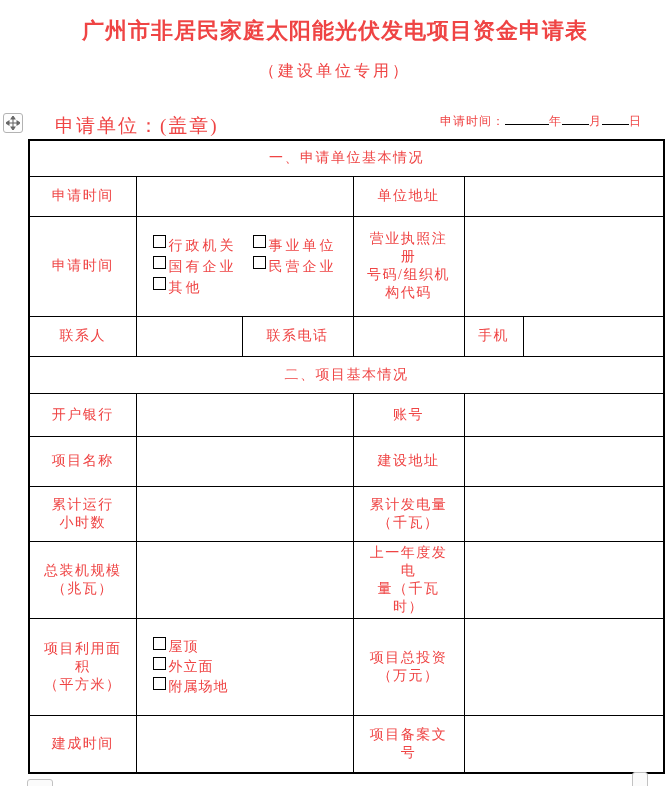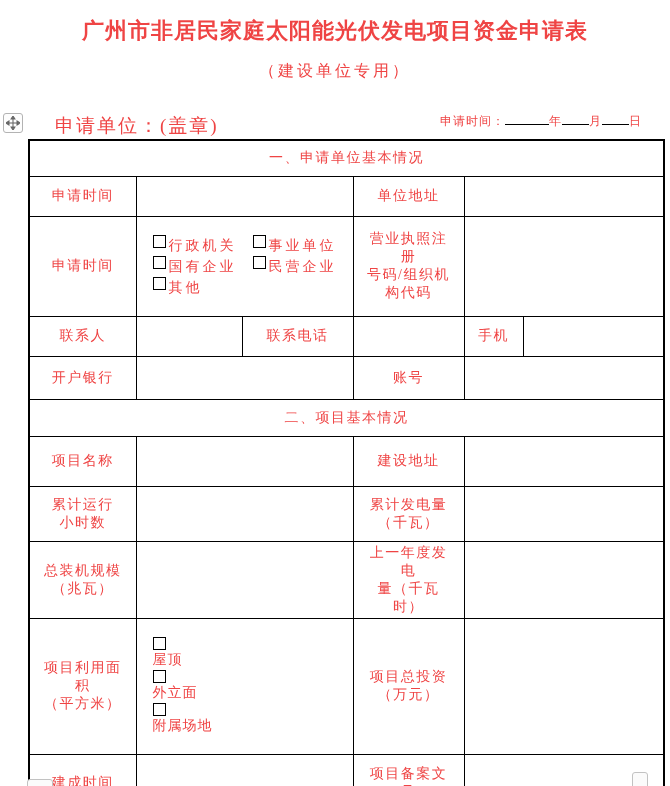--- a/index.html
+++ b/index.html
@@ -29,21 +29,21 @@
   table.form{border:2px solid #000;}
   td.sec{text-align:left;padding-left:10px;letter-spacing:1px;font-size:14.5px;}
   td.val{letter-spacing:0;}
   .cbgroup{display:flex;flex-direction:column;justify-content:center;height:100%;
            padding:0 4px;font-size:14px;}
   .cbrow{display:flex;justify-content:space-between;line-height:21px;}
   .cbrow.single{justify-content:flex-start;}
   .cb{display:inline-flex;letter-spacing:3px;white-space:nowrap;cursor:default;}
   .cb .box{display:inline-block;width:11px;height:11px;border:1px solid #000;
            margin-right:3px;flex:0 0 auto;background:#fff;}
-  .cbgroup.left .cb{letter-spacing:1px;flex-direction:column;}
+  .cbgroup.left .cb{letter-spacing:1px;}
   .cbgroup.left .cbrow{line-height:20px;}
   .arrow-svg{display:block;}
 </style>
 </head>
 <body>
 
 <div id="page">
 
   <div class="title">广州市非居民家庭太阳能光伏发电项目资金申请表</div>
   <div class="subtitle">（建设单位专用）</div>
@@ -127,29 +127,29 @@
 
     <tr style="height:40px">
       <td>联系人</td>
       <td class="val"></td>
       <td>联系电话</td>
       <td class="val"></td>
       <td>手机</td>
       <td class="val"></td>
     </tr>
 
+    <tr style="height:37px">
+      <td colspan="6" class="sec">二、项目基本情况</td>
+    </tr>
+
     <tr style="height:43px">
       <td>开户银行</td>
       <td colspan="2" class="val"></td>
       <td>账号</td>
       <td colspan="2" class="val"></td>
-    </tr>
-
-    <tr style="height:37px">
-      <td colspan="6" class="sec">二、项目基本情况</td>
     </tr>
 
     <tr style="height:50px">
       <td>项目名称</td>
       <td colspan="2" class="val"></td>
       <td>建设地址</td>
       <td colspan="2" class="val"></td>
     </tr>
 
 

